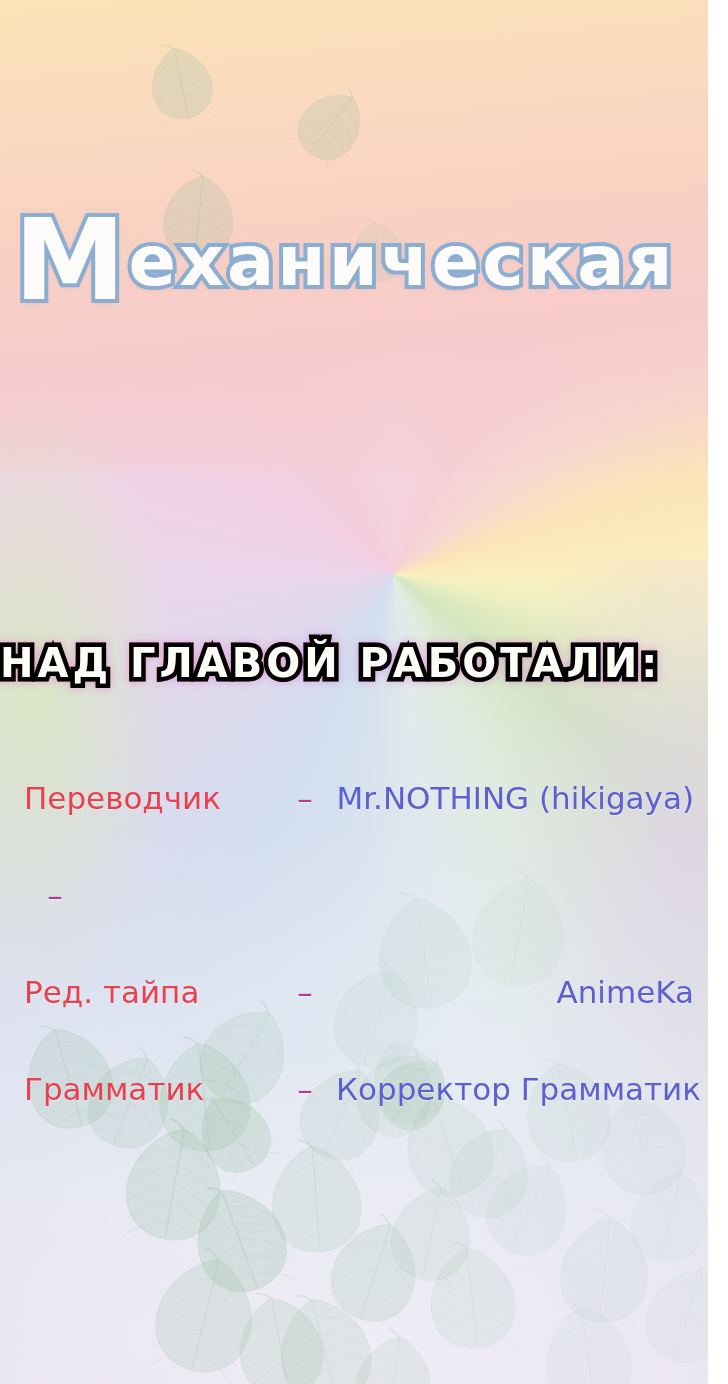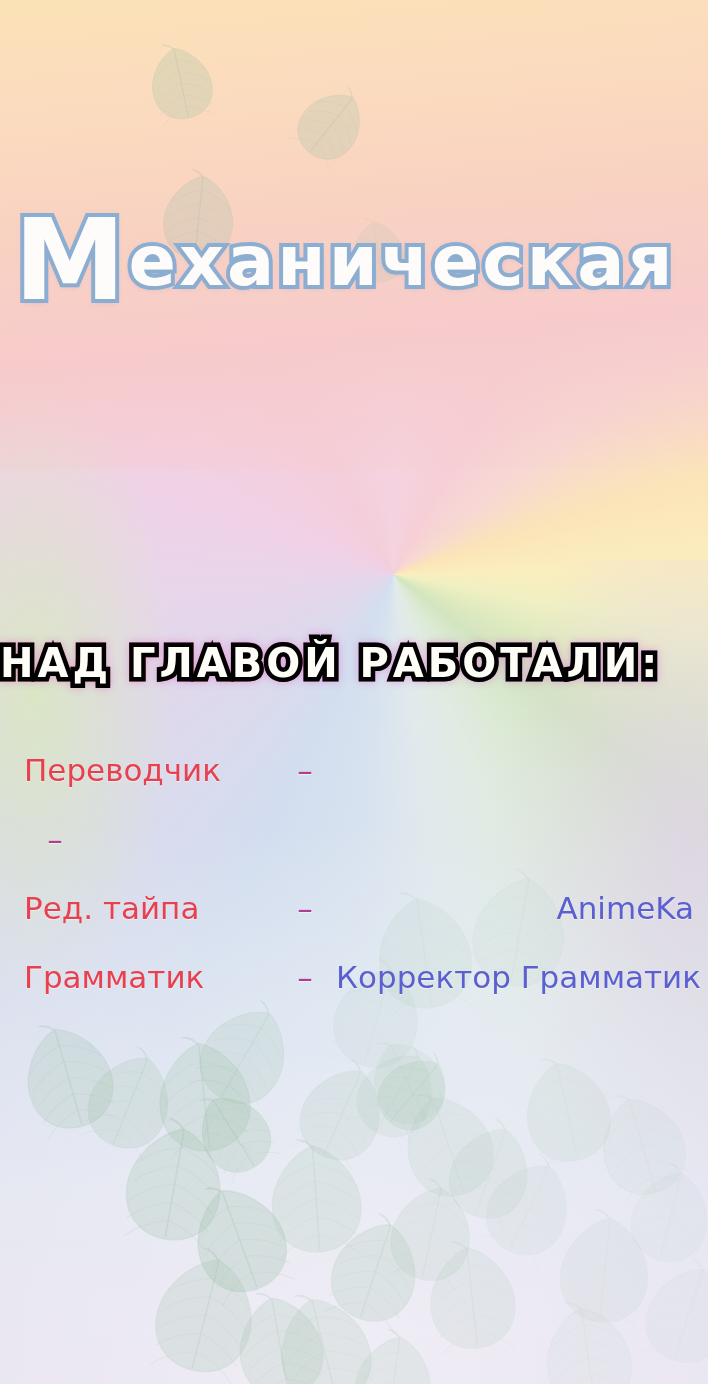--- a/index.html
+++ b/index.html
@@ -175,20 +175,21 @@
   .credits-rows {
     position: absolute;
     left: 24px;
     right: 14px;
     top: 752px;
   }
   .credit-row {
     display: flex;
     align-items: baseline;
     height: 69px;
+    margin-top: 28px;
   }
   .credit-role {
     width: 250px;
     flex: 0 0 250px;
     font-family: "DejaVu Sans", sans-serif;
     font-size: 31px;
     color: #e8404f;
     white-space: nowrap;
     text-shadow: 0 1px 1px rgba(255,255,255,0.55);
   }
@@ -760,20 +761,21 @@
     <span class="hw">
       <span class="hw-stroke">НАД ГЛАВОЙ РАБОТАЛИ:</span>
       <span class="hw-fill">НАД ГЛАВОЙ РАБОТАЛИ:</span>
     </span>
   </div>
 
   <div class="credits-rows" id="credits-rows">
       <div class="credit-row">
         <div class="credit-role">Переводчик</div>
         <div class="credit-dash">–</div>
+        <div class="credit-name">Mr.NOTHING (hikigaya)</div>
       </div>
       <div class="credit-row">
         <div class="credit-dash">–</div>
       </div>
       <div class="credit-row">
         <div class="credit-role">Ред. тайпа</div>
         <div class="credit-dash">–</div>
         <div class="credit-name">AnimeKa</div>
       </div>
       <div class="credit-row">

